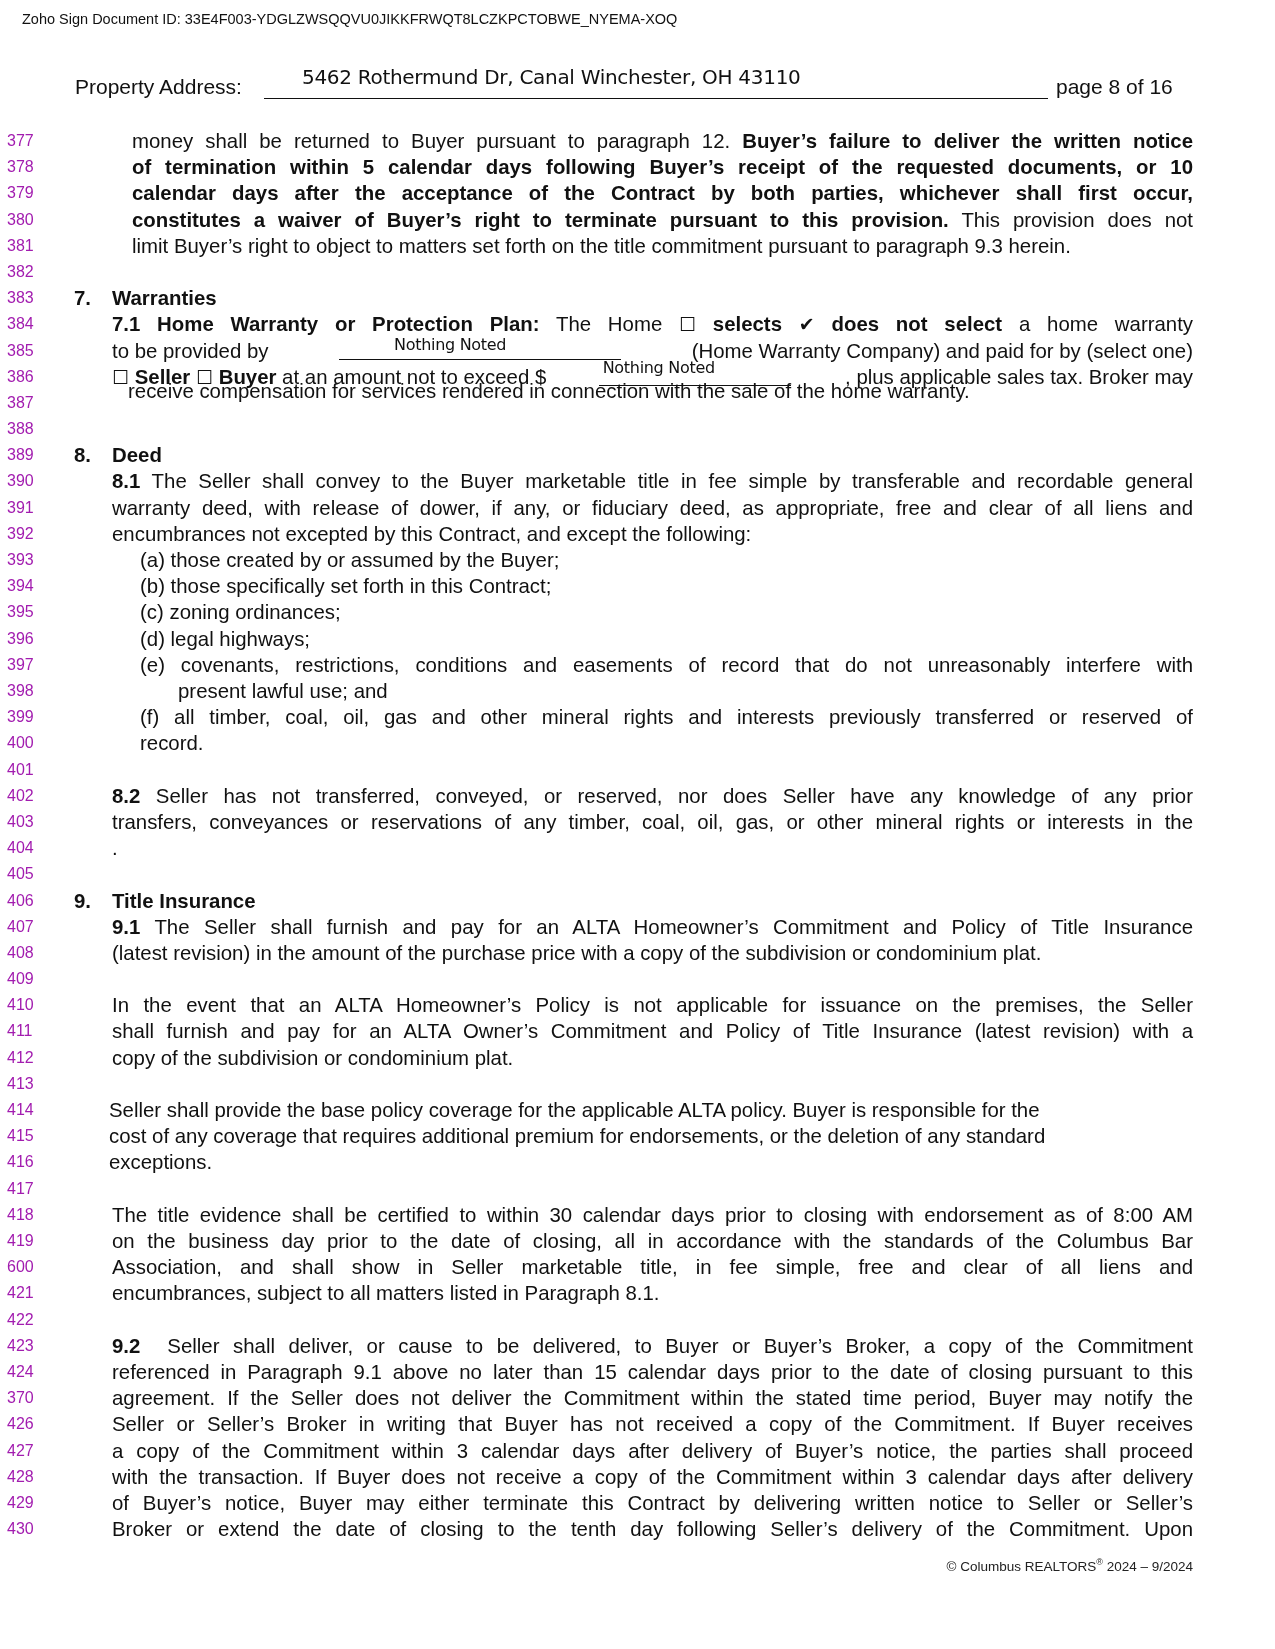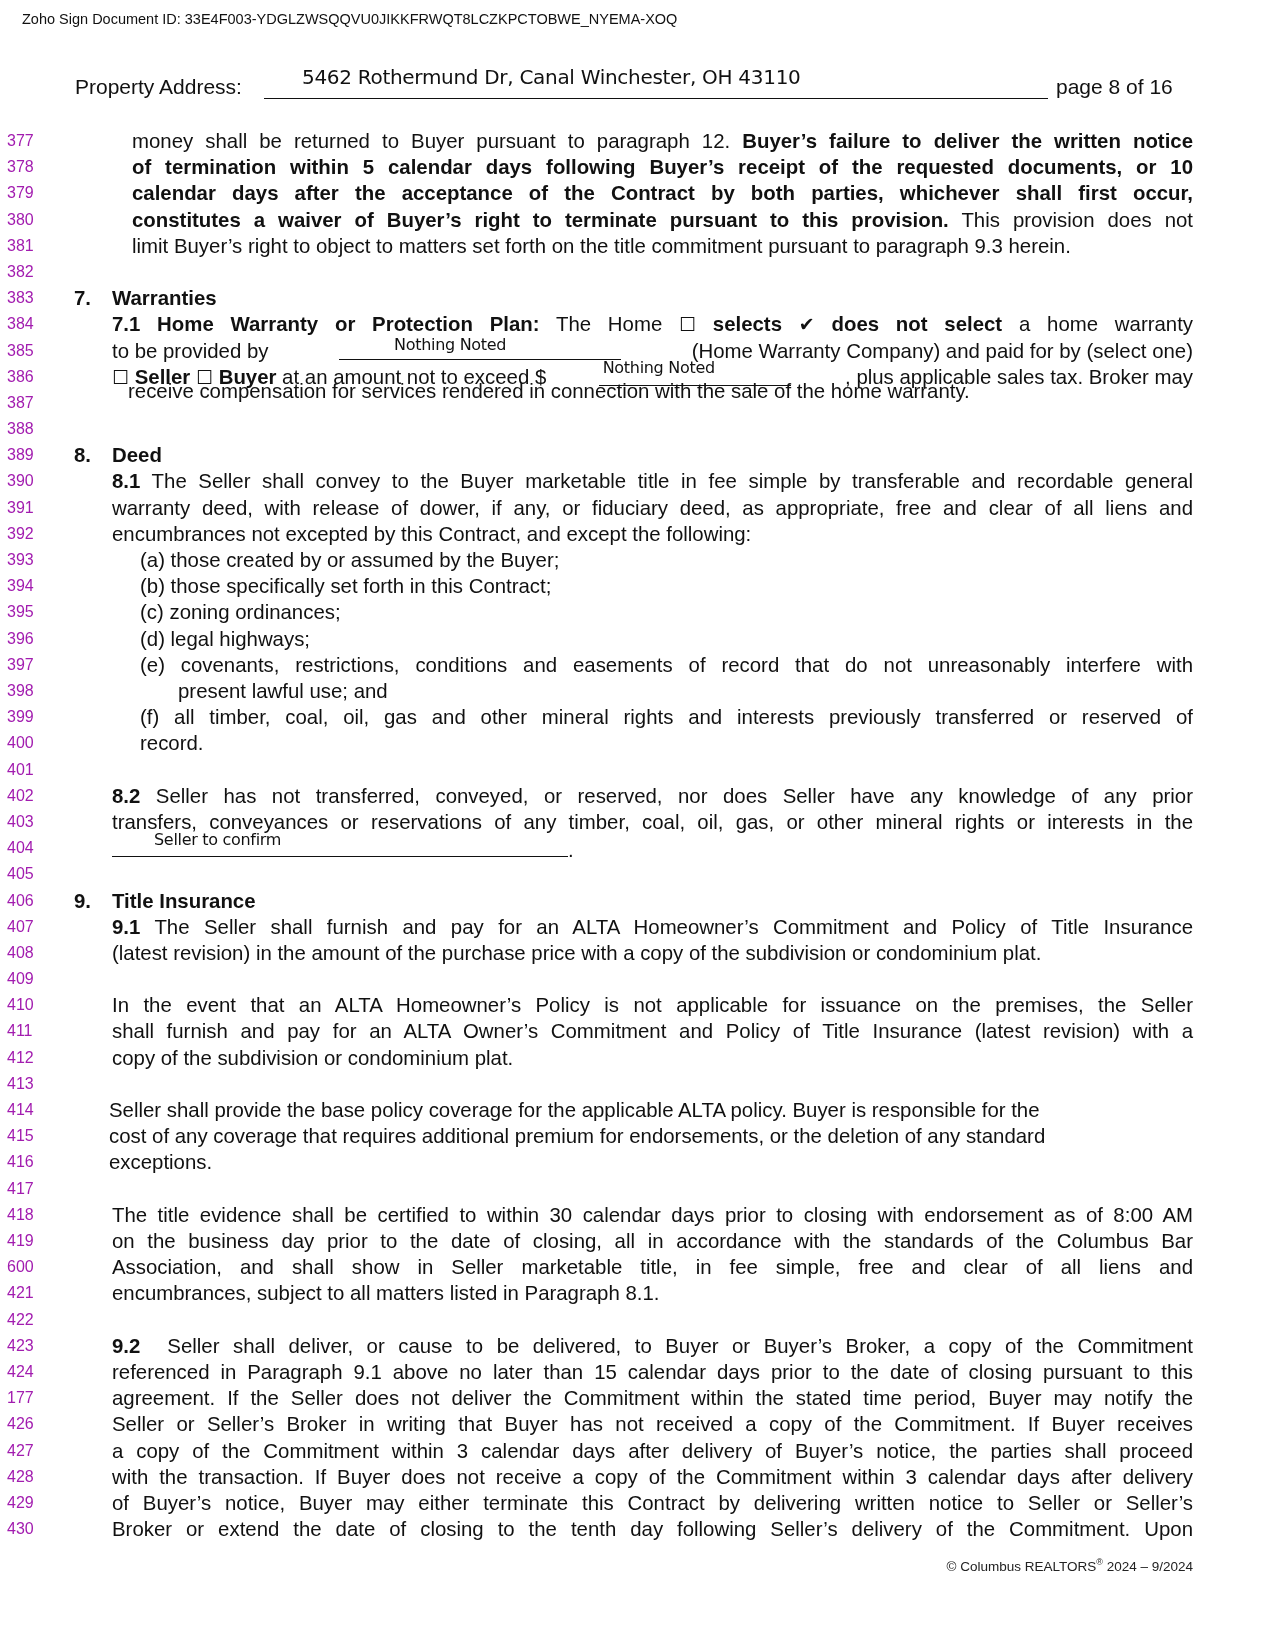--- a/index.html
+++ b/index.html
@@ -73,21 +73,21 @@
     <div class="ln" style="top: 1127.22px;">415</div>
     <div class="ln" style="top: 1153.41px;">416</div>
     <div class="ln" style="top: 1179.6px;">417</div>
     <div class="ln" style="top: 1205.79px;">418</div>
     <div class="ln" style="top: 1231.98px;">419</div>
     <div class="ln" style="top: 1258.17px;">600</div>
     <div class="ln" style="top: 1284.36px;">421</div>
     <div class="ln" style="top: 1310.55px;">422</div>
     <div class="ln" style="top: 1336.74px;">423</div>
     <div class="ln" style="top: 1362.93px;">424</div>
-    <div class="ln" style="top: 1389.12px;">177</div>
+    <div class="ln" style="top: 1389.12px;">370</div>
     <div class="ln" style="top: 1415.31px;">426</div>
     <div class="ln" style="top: 1441.5px;">427</div>
     <div class="ln" style="top: 1467.69px;">428</div>
     <div class="ln" style="top: 1493.88px;">429</div>
     <div class="ln" style="top: 1520.07px;">430</div>
   </div>
 
 <div class="tx j" style="left: 132px; width: 1061px; top: 129px;"><span>money shall be returned to Buyer pursuant to paragraph 12. </span><span class="b">Buyer’s failure to deliver the written notice</span></div>
 <div class="tx j b" style="left: 132px; width: 1061px; top: 155.19px;">of termination within 5 calendar days following Buyer’s receipt of the requested documents, or 10</div>
 <div class="tx j b" style="left: 132px; width: 1061px; top: 181.38px;">calendar days after the acceptance of the Contract by both parties, whichever shall first occur,</div>
@@ -122,21 +122,21 @@
 <div class="tx" style="left: 140px; top: 574.23px;">(b) those specifically set forth in this Contract;</div>
 <div class="tx" style="left: 140px; top: 600.42px;">(c) zoning ordinances;</div>
 <div class="tx" style="left: 140px; top: 626.61px;">(d) legal highways;</div>
 <div class="tx j" style="left: 140px; width: 1053px; top: 652.8px;">(e) covenants, restrictions, conditions and easements of record that do not unreasonably interfere with</div>
 <div class="tx" style="left: 178px; top: 678.99px;">present lawful use; and</div>
 <div class="tx j" style="left: 140px; width: 1053px; top: 705.18px;">(f) all timber, coal, oil, gas and other mineral rights and interests previously transferred or reserved of</div>
 <div class="tx" style="left: 140px; top: 731.37px;">record.</div>
 
 <div class="tx j" style="left: 112px; width: 1081px; top: 783.75px;"><span class="b">8.2</span><span> Seller has not transferred, conveyed, or reserved, nor does Seller have any knowledge of any prior</span></div>
 <div class="tx j" style="left: 112px; width: 1081px; top: 809.94px;">transfers, conveyances or reservations of any timber, coal, oil, gas, or other mineral rights or interests in the</div>
-<div class="tx" style="left: 112px; top: 836.13px;"><span class="fill" style="width:456px;"><span class="fillv" style="left:42px;bottom:4px;">Seller to confirm</span></span><span>.</span></div>
+<div class="tx" style="left: 112px; top: 836.13px;"><span>.</span></div>
 
 <div class="tx b" style="left: 74px; top: 888.51px;">9.</div>
 <div class="tx b" style="left: 112px; top: 888.51px;">Title Insurance</div>
 <div class="tx j" style="left: 112px; width: 1081px; top: 914.7px;"><span class="b">9.1</span><span> The Seller shall furnish and pay for an ALTA Homeowner’s Commitment and Policy of Title Insurance</span></div>
 <div class="tx" style="left: 112px; top: 940.89px;">(latest revision) in the amount of the purchase price with a copy of the subdivision or condominium plat.</div>
 <div class="tx j" style="left: 112px; width: 1081px; top: 993.27px;">In the event that an ALTA Homeowner’s Policy is not applicable for issuance on the premises, the Seller</div>
 <div class="tx j" style="left: 112px; width: 1081px; top: 1019.46px;">shall furnish and pay for an ALTA Owner’s Commitment and Policy of Title Insurance (latest revision) with a</div>
 <div class="tx" style="left: 112px; top: 1045.65px;">copy of the subdivision or condominium plat.</div>
 <div class="tx" style="left: 109px; top: 1098.03px;">Seller shall provide the base policy coverage for the applicable ALTA policy. Buyer is responsible for the</div>
 <div class="tx" style="left: 109px; top: 1124.22px; text-align: right;">cost of any coverage that requires additional premium for endorsements, or the deletion of any standard</div>

